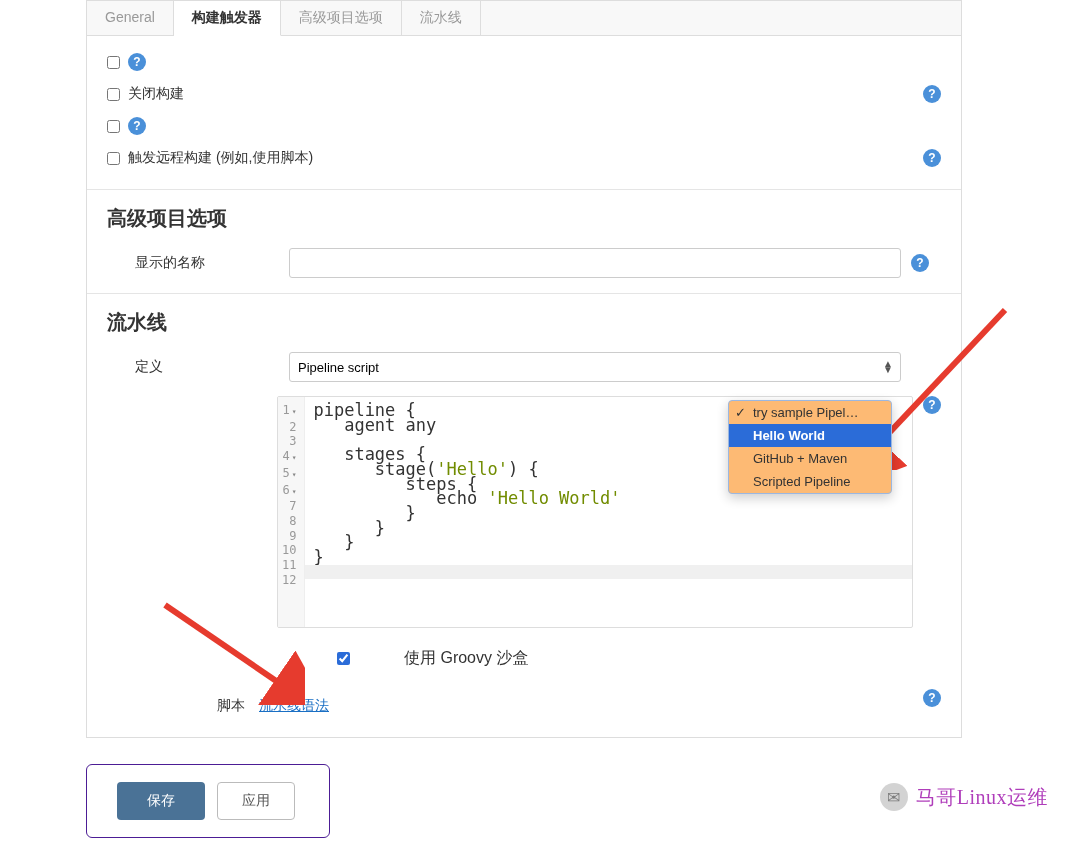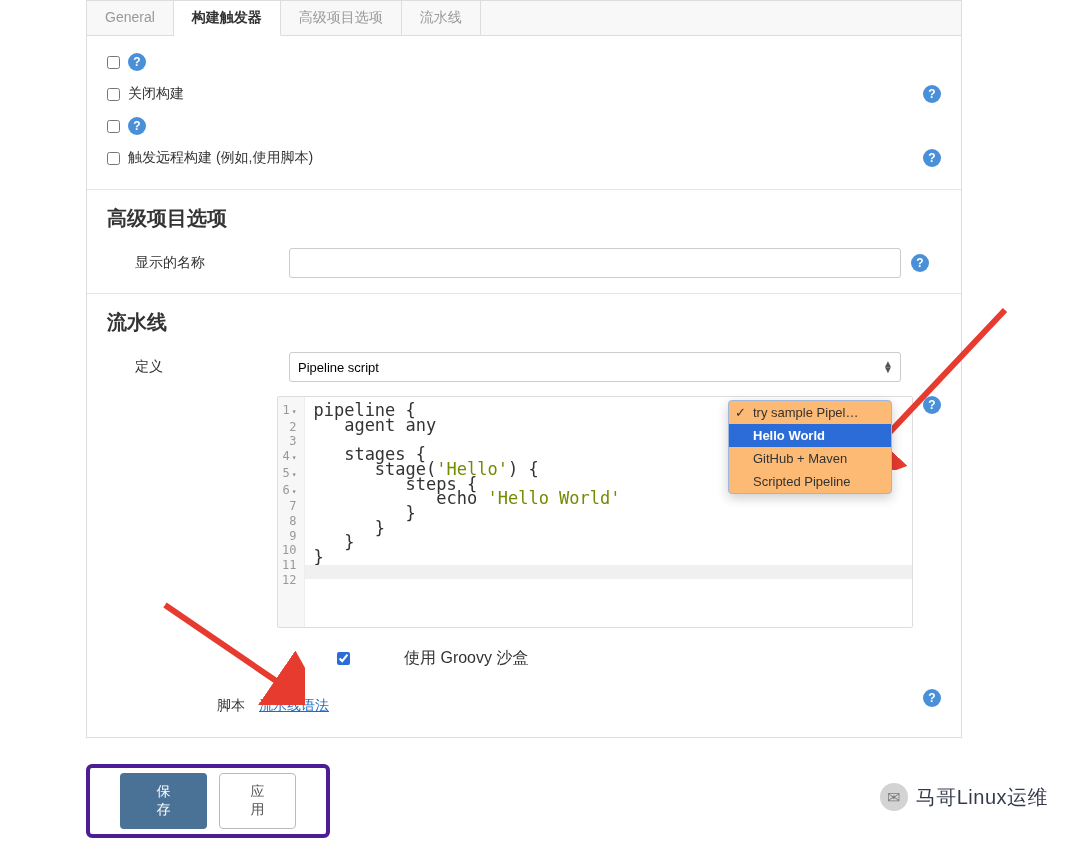--- a/index.html
+++ b/index.html
@@ -35,26 +35,26 @@
 .code .active-line { position: absolute; left: 0; right: 0; height: 14.7px; background: #f0f0f0; }
 .str { color: #718c00; }
 .dropdown { position: absolute; right: 21px; top: 4px; width: 164px; background: #fdba74; border: 1px solid #9bb7e0; border-radius: 4px; box-shadow: 0 4px 12px rgba(0,0,0,0.2); overflow: hidden; font-size: 13px; z-index: 10; }
 .dropdown-item { padding: 4px 10px 4px 24px; position: relative; cursor: pointer; }
 .dropdown-item.selected::before { content: "✓"; position: absolute; left: 6px; }
 .dropdown-item.highlighted { background: #2b6cd8; color: #fff; font-weight: bold; }
 .editor-wrap { position: relative; }
 .sandbox-row { display: flex; align-items: center; margin-top: 20px; margin-left: 60px; gap: 48px; }
 .sandbox-row input { margin-right: 6px; accent-color: #2b6cd8; }
 .pipeline-syntax-link { display: inline-block; margin-top: 28px; margin-left: -18px; font-size: 14px; color: #1a6fc4; text-decoration: underline; }
-.button-bar { position: absolute; left: 86px; top: 764px; width: 244px; height: 74px; border: 4px solid #4c1d95; border-radius: 6px; background: #fff; display: flex; align-items: center; padding: 0 30px; gap: 12px; }
+.button-bar { position: absolute; left: 86px; top: 764px; width: 244px; height: 74px; border: 1px solid #4c1d95; border-radius: 6px; background: #fff; display: flex; align-items: center; padding: 0 30px; gap: 12px; }
 .btn-save { background: #4a7296; color: #fff; border: none; border-radius: 4px; padding: 10px 30px; font-size: 14px; cursor: pointer; }
 .btn-apply { background: #fff; color: #555; border: 1px solid #bbb; border-radius: 4px; padding: 9px 24px; font-size: 14px; cursor: pointer; }
 .watermark { position: absolute; right: 32px; bottom: 40px; display: flex; align-items: center; gap: 8px; opacity: 0.85; }
 .wm-icon { width: 28px; height: 28px; border-radius: 50%; background: #ccc; display: flex; align-items: center; justify-content: center; font-size: 16px; color: #666; }
-.wm-text { font-size: 20px; color: #0f172a; font-weight: 500; letter-spacing: 0.5px; }
+.wm-text { font-size: 20px; color: #a21caf; font-weight: 500; letter-spacing: 0.5px; font-family: Liberation Serif, serif; }
 .arrow-red { position: absolute; pointer-events: none; }
 </style>
 </head>
 <body>
 
 <div class="main-panel">
   <div class="tabs">
     <div class="tab">General</div>
     <div class="tab active">构建触发器</div>
     <div class="tab">高级项目选项</div>

